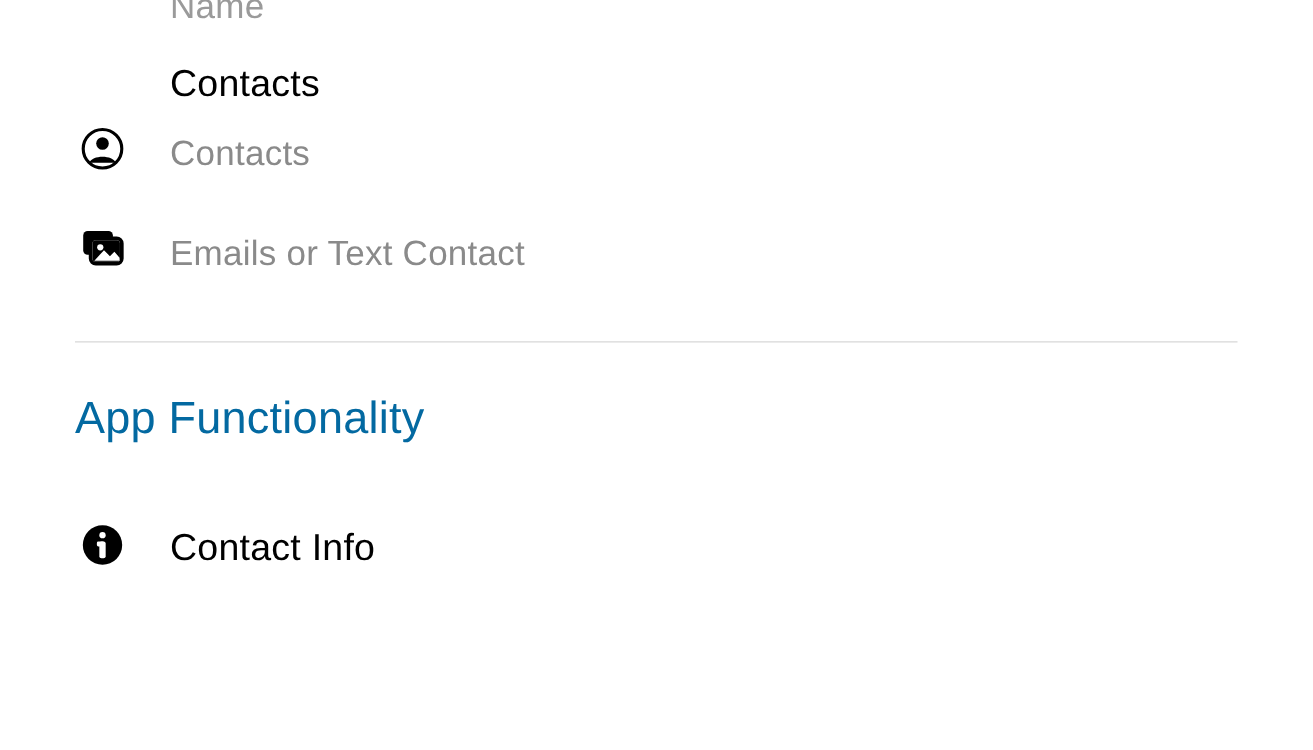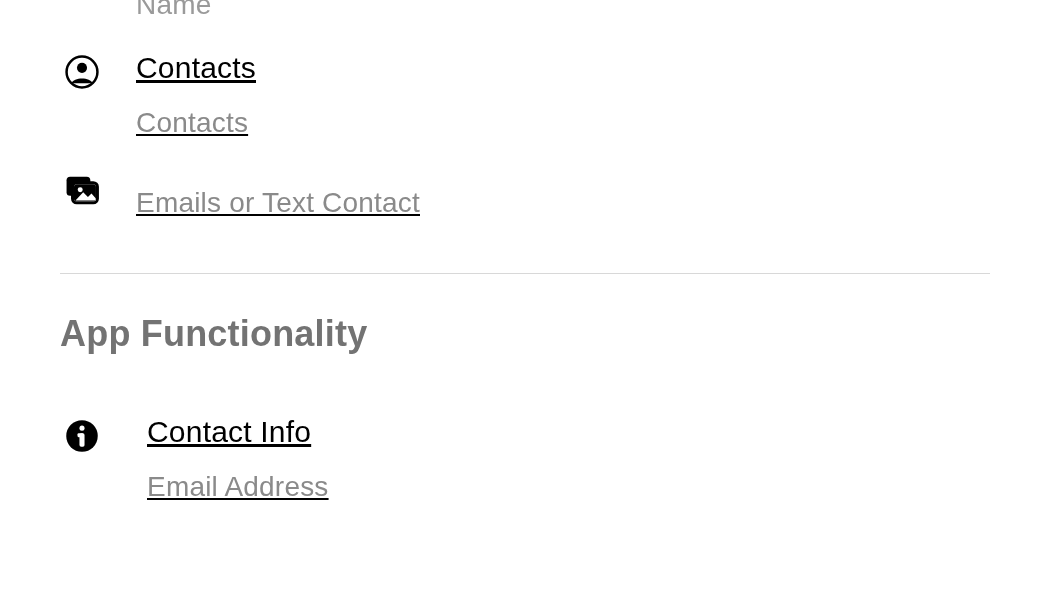--- a/index.html
+++ b/index.html
@@ -27,23 +27,22 @@
       color: #9a9a9a;
       font-size: 28px;
       font-weight: 400;
       margin-left: 76px;
       margin-top: -12px;
       line-height: 1.2;
       letter-spacing: 0.2px;
     }
     .data-item {
       display: flex;
-      align-items: flex-start;
+      align-items: flex-end;
       margin-top: 26px;
-      text-decoration: underline;
     }
     .icon-wrap {
       width: 44px;
       height: 44px;
       flex-shrink: 0;
       display: flex;
       align-items: center;
       justify-content: center;
       margin-right: 32px;
       margin-top: 2px;
@@ -70,32 +69,31 @@
       line-height: 1.3;
       letter-spacing: 0.2px;
     }
     .divider {
       border: none;
       border-top: 1px solid #d8d8d8;
       margin-top: 52px;
       margin-bottom: 38px;
     }
     .section-heading {
-      color: #737373;
+      color: #0369a1;
       font-size: 36px;
-      font-weight: 700;
+      font-weight: 400;
       line-height: 1.2;
       letter-spacing: 0.2px;
     }
     .section-items {
       margin-top: 56px;
     }
     .section-items .data-item {
       margin-top: 0;
-      gap: 11px;
     }
     .icon-wrap.info svg {
       width: 36px;
       height: 36px;
     }
     
     .scroll-container::-webkit-scrollbar {
       width: 14px;
     }
     .scroll-container::-webkit-scrollbar-track {
@@ -154,20 +152,19 @@
         <div class="icon-wrap info">
           <svg viewBox="0 0 64 64">
             <circle cx="32" cy="32" r="28" fill="#000"></circle>
             <circle cx="32" cy="18" r="4.5" fill="#fff"></circle>
             <rect x="27.5" y="27" width="9" height="24" rx="3" fill="#fff"></rect>
             <rect x="24" y="27" width="10" height="7" rx="2" fill="#fff"></rect>
           </svg>
         </div>
         <div class="item-text">
           <div class="item-title">Contact Info</div>
-          <div class="item-sub">Email Address</div>
         </div>
       </div>
       <div style="height:120px"></div>
     </div>
 
   </div>
 </div>
 
 </body></html>

